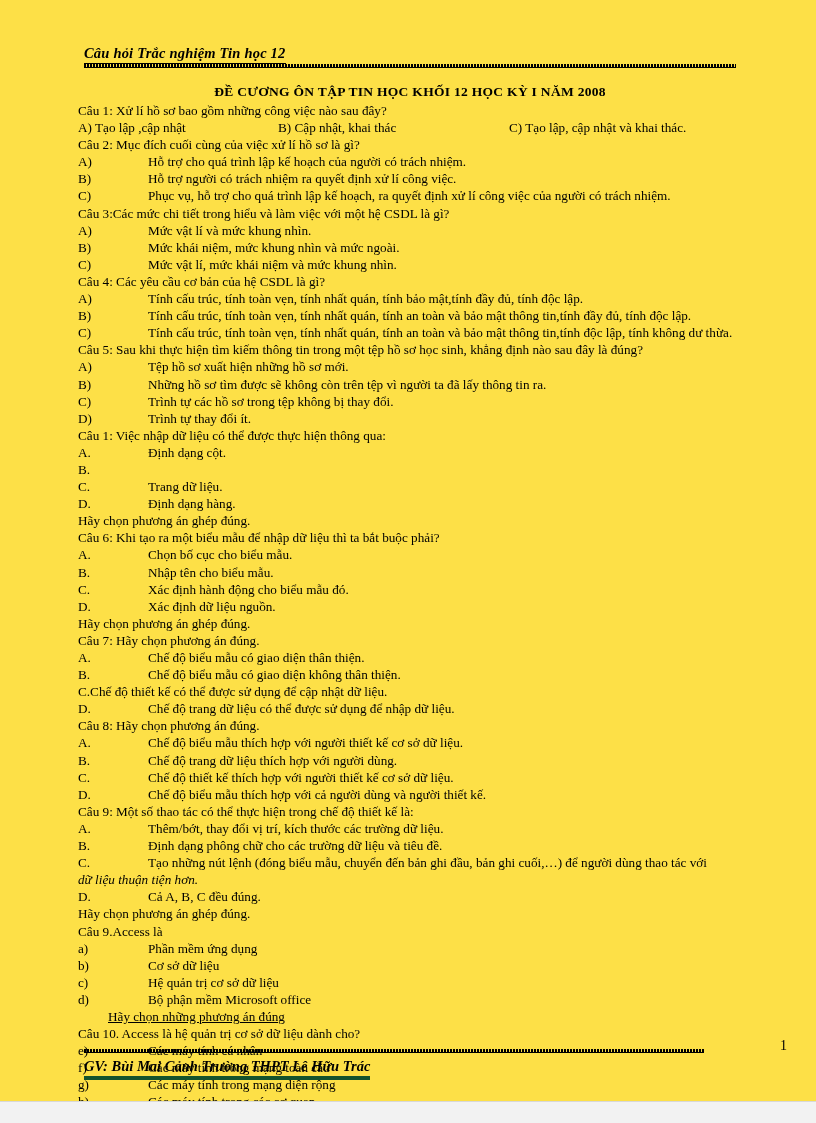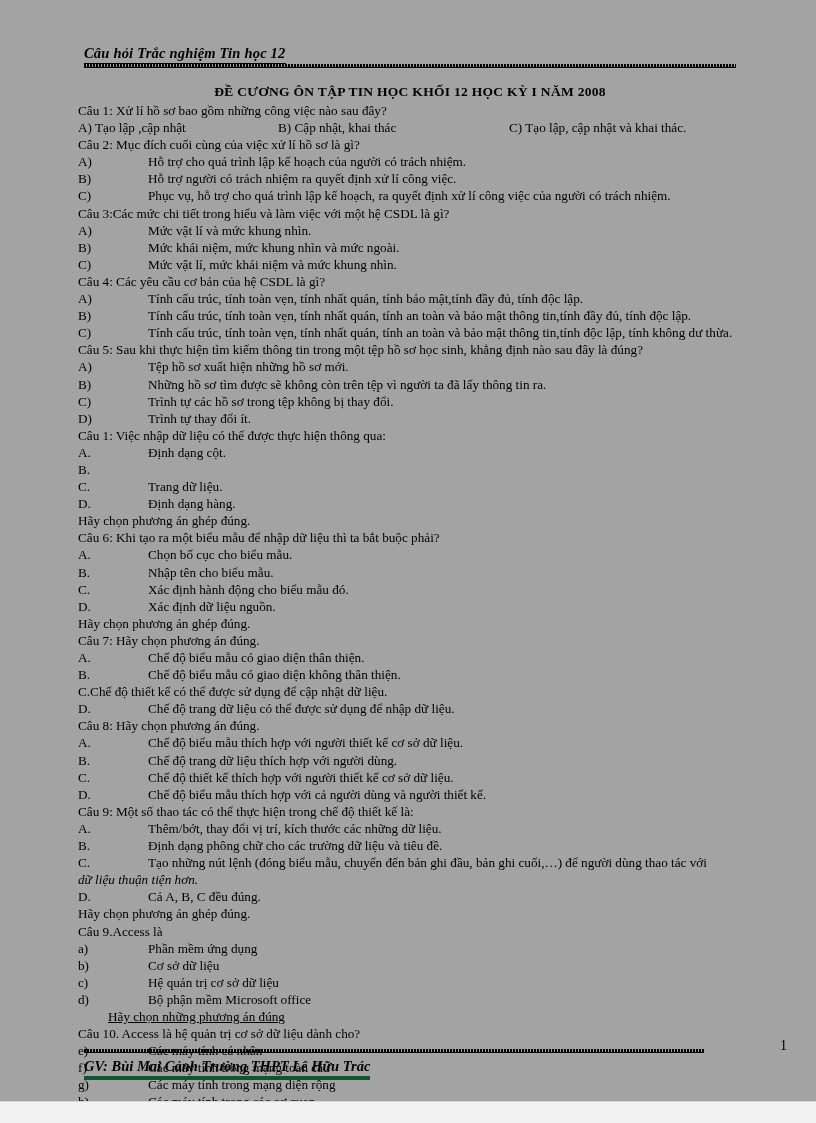--- a/index.html
+++ b/index.html
@@ -18,21 +18,21 @@
     margin: 0 auto;
     overflow: hidden;
     box-sizing: border-box;
   }
   .sheet {
     position: absolute;
     left: 0;
     top: 0;
     width: 816px;
     height: 1101px;
-    background: #a3a3a3;
+    background: #fde047;
   }
   .page-shadow-strip {
     position: absolute;
     left: 0;
     top: 1101px;
     width: 816px;
     height: 22px;
     background: #f2f2f2;
     border-top: 1px solid #d8d8d8;
   }
@@ -327,21 +327,21 @@
           <span class="txt">Chế độ thiết kế thích hợp với người thiết kế cơ sở dữ liệu.</span>
         </div>
       <div class="opt">
           <span class="lbl">D.</span>
           <span class="txt">Chế độ biểu mẫu thích hợp với cả người dùng và người thiết kế.</span>
         </div>
 
       <div class="ln q">Câu 9: Một số thao tác có thể thực hiện trong chế độ thiết kế là:</div>
       <div class="opt">
           <span class="lbl">A.</span>
-          <span class="txt">Thêm/bớt, thay đổi vị trí, kích thước các những dữ liệu.</span>
+          <span class="txt">Thêm/bớt, thay đổi vị trí, kích thước các trường dữ liệu.</span>
         </div>
       <div class="opt">
           <span class="lbl">B.</span>
           <span class="txt">Định dạng phông chữ cho các trường dữ liệu  và tiêu đề.</span>
         </div>
       <div class="opt">
           <span class="lbl">C.</span>
           <span class="txt">Tạo những nút lệnh (đóng biểu mẫu,  chuyển đến bản ghi đầu, bản ghi cuối,…)  để người dùng thao tác với</span>
         </div>
       <div class="ln cont">dữ liệu thuận tiện hơn.</div>

